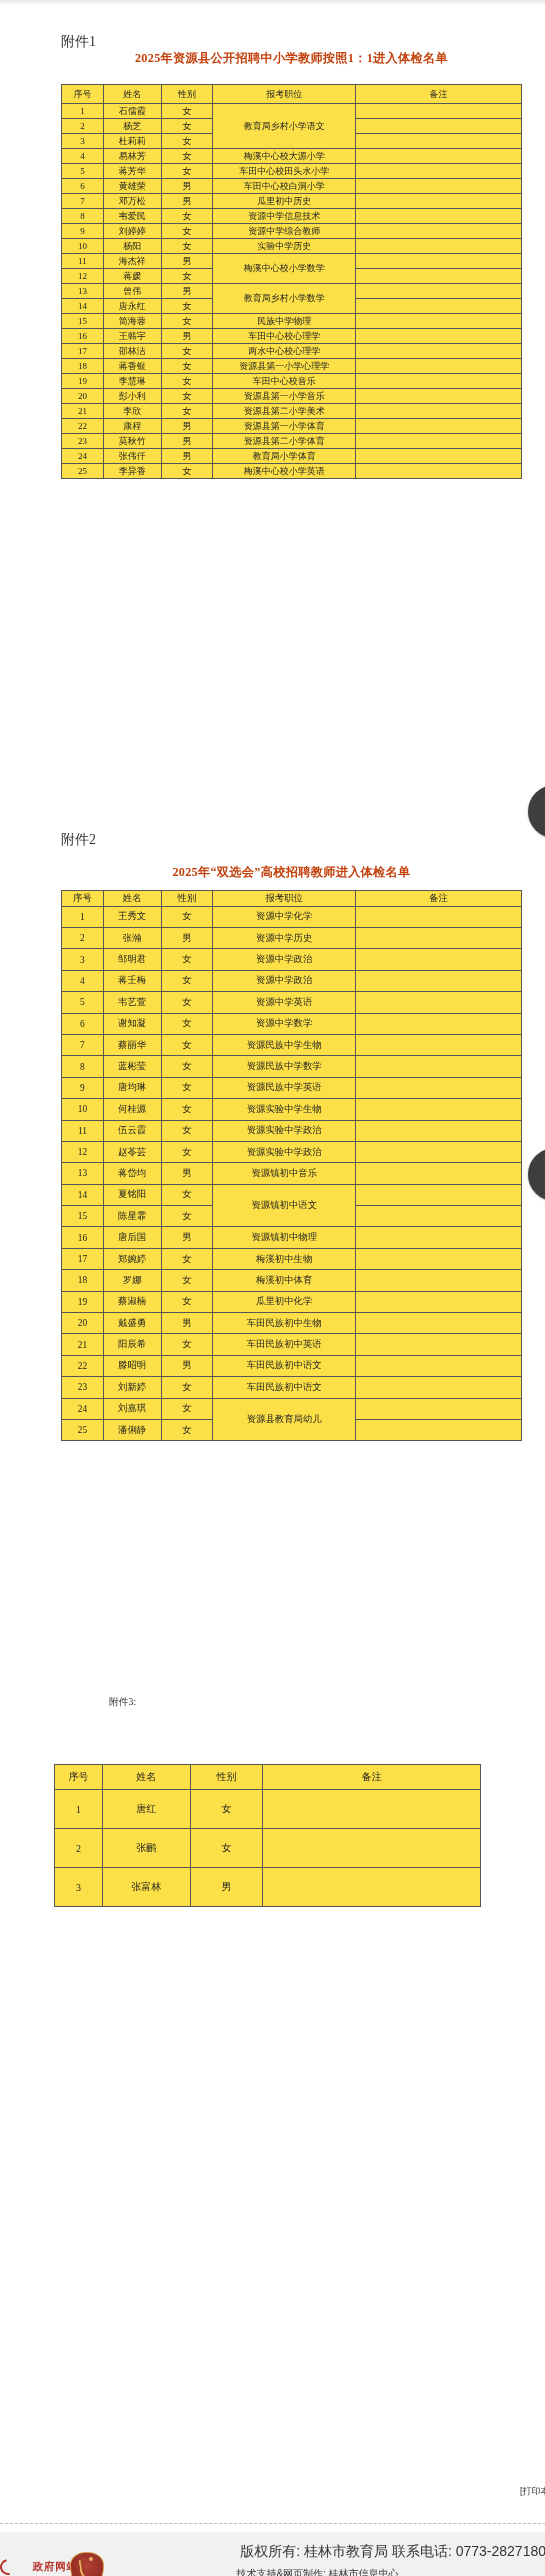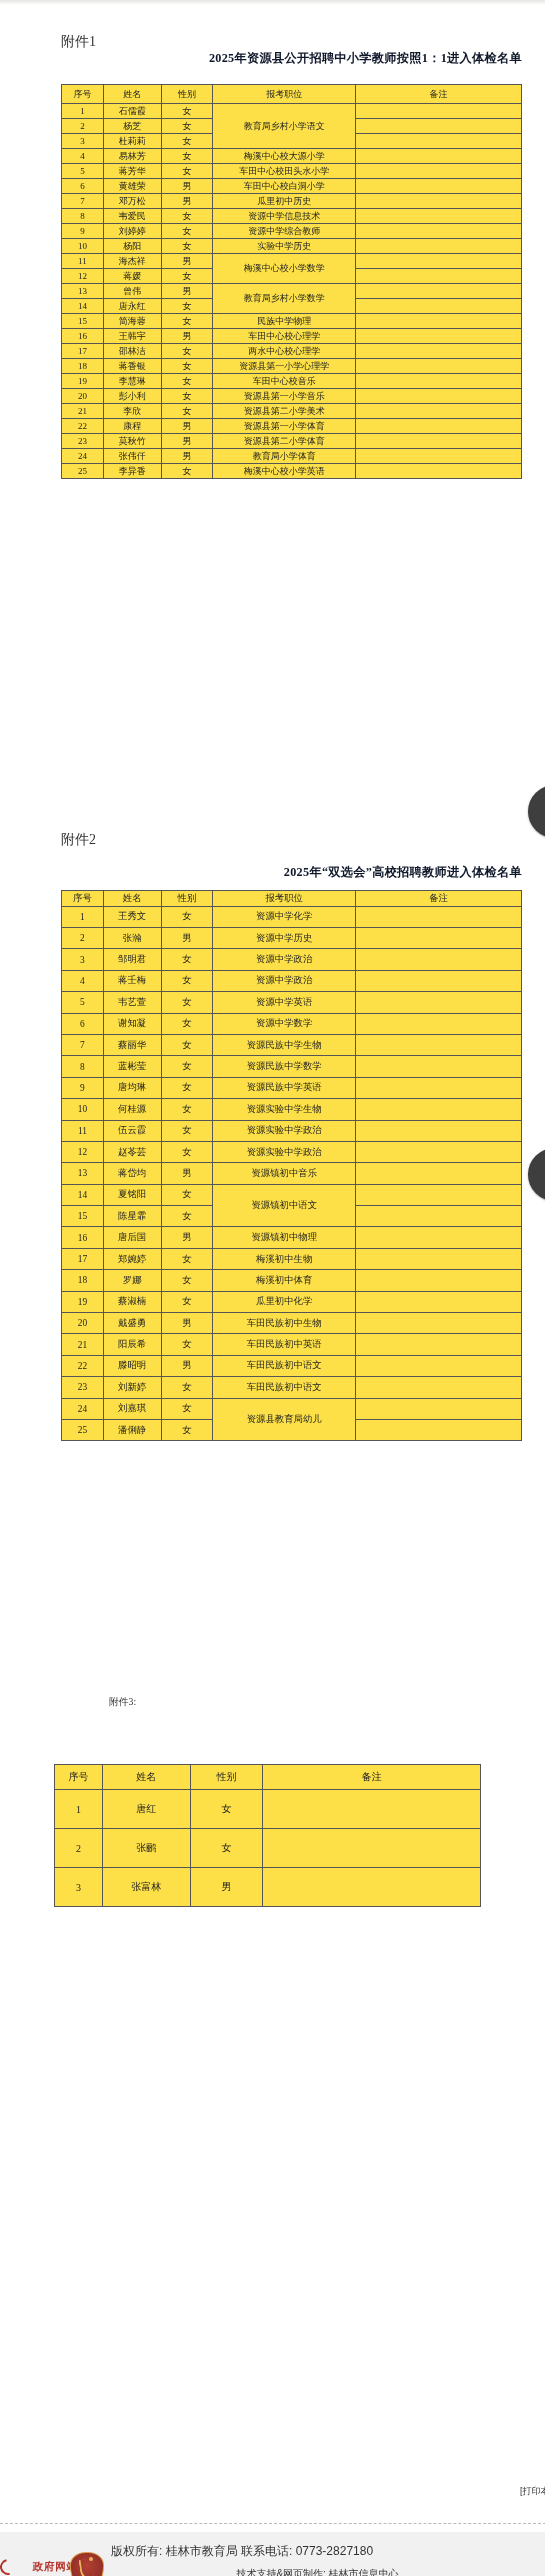--- a/index.html
+++ b/index.html
@@ -8,21 +8,21 @@
     width:546px;height:2576px;
     background:#ffffff;
     overflow:hidden;
     font-family:"Liberation Serif","DejaVu Serif",serif;
     color:#262626;
   }
   
   .scan-edge{position:absolute;top:0;left:0;width:546px;height:4.9px;
     background:linear-gradient(#e7e6e4,#ffffff);}
   .attachment-label{position:absolute;left:61px;font-size:14px;color:#333;}
-  .doc-title{position:absolute;text-align:right;font-weight:bold;color:#0f172a;letter-spacing:0.3px;}
+  .doc-title{position:absolute;text-align:center;font-weight:bold;color:#c2410c;letter-spacing:0.3px;}
   #att0-label{top:33px;}
   #att0-title{top:50px;left:61px;width:461px;font-size:12.2px;}
   #att1-label{top:831px;}
   #att1-title{top:864px;left:61px;width:461px;font-size:12.2px;}
   #att2-label{top:1696px;font-size:9.8px;padding-left:48px;}
   #att2-title{top:1727px;left:54px;width:427px;font-size:14.6px;margin-top:36px;}
 
   table.roster{position:absolute;border-collapse:collapse;table-layout:fixed;
     border:1.4px solid #3f3f3f;background:#fde047;}
   table.roster th,table.roster td{
@@ -55,21 +55,21 @@
   #table-2 th:nth-child(3){width:69px;}
 
   .print-link{position:absolute;top:2485px;left:520px;
     font-family:"Liberation Sans","DejaVu Sans",sans-serif;
     font-size:9px;color:#333;text-decoration:none;white-space:nowrap;}
   .dashed-sep{position:absolute;top:2523px;left:0;width:546px;height:0;
     border-top:0.7px dashed #b9b9b9;}
   .site-footer{position:absolute;top:2532px;left:0;width:546px;height:44px;
     background:#f1f1f1;font-family:"Liberation Sans","DejaVu Sans",sans-serif;}
   .footer-copyright{position:absolute;top:2543px;left:111px;width:435px;
-    text-align:left;font-size:12px;color:#333;
+    text-align:right;font-size:14px;color:#333;
     font-family:"Liberation Sans","DejaVu Sans",sans-serif;}
   .footer-support{position:absolute;top:2567px;left:105px;width:425px;
     text-align:center;font-size:10px;color:#333;
     font-family:"Liberation Sans","DejaVu Sans",sans-serif;}
 
   .gov-badge{position:absolute;top:2559px;left:0px;display:flex;align-items:center;
     font-family:"Liberation Sans","DejaVu Sans",sans-serif;gap:14px;}
   .gov-badge .swoosh{display:inline-block;width:12px;height:12px;margin-right:2.8px;
     border:2.1px solid #b5342c;border-radius:50%;
     border-top-color:transparent;border-right-color:transparent;

